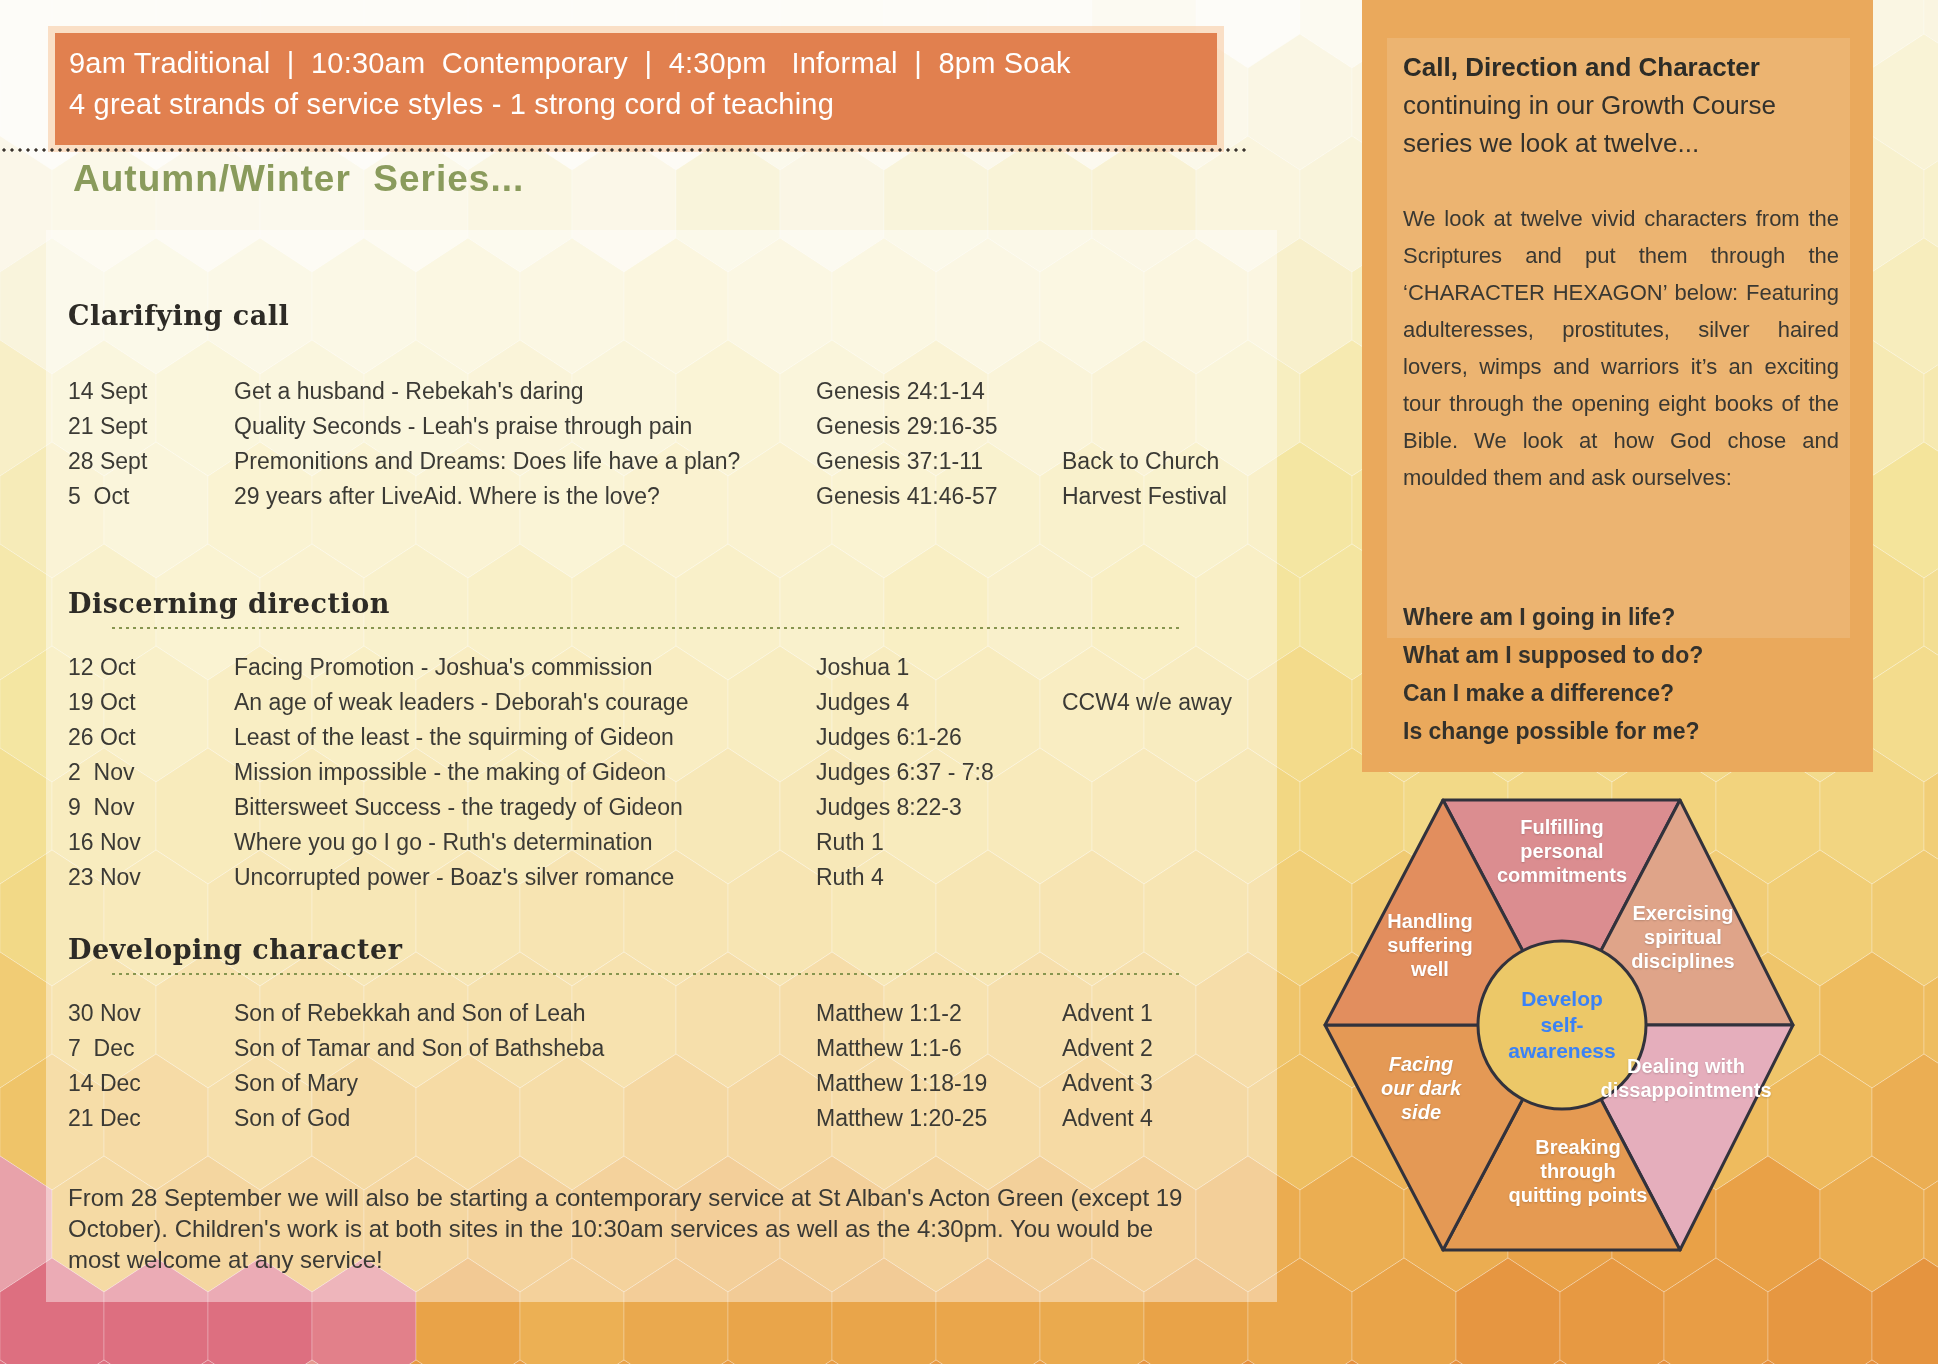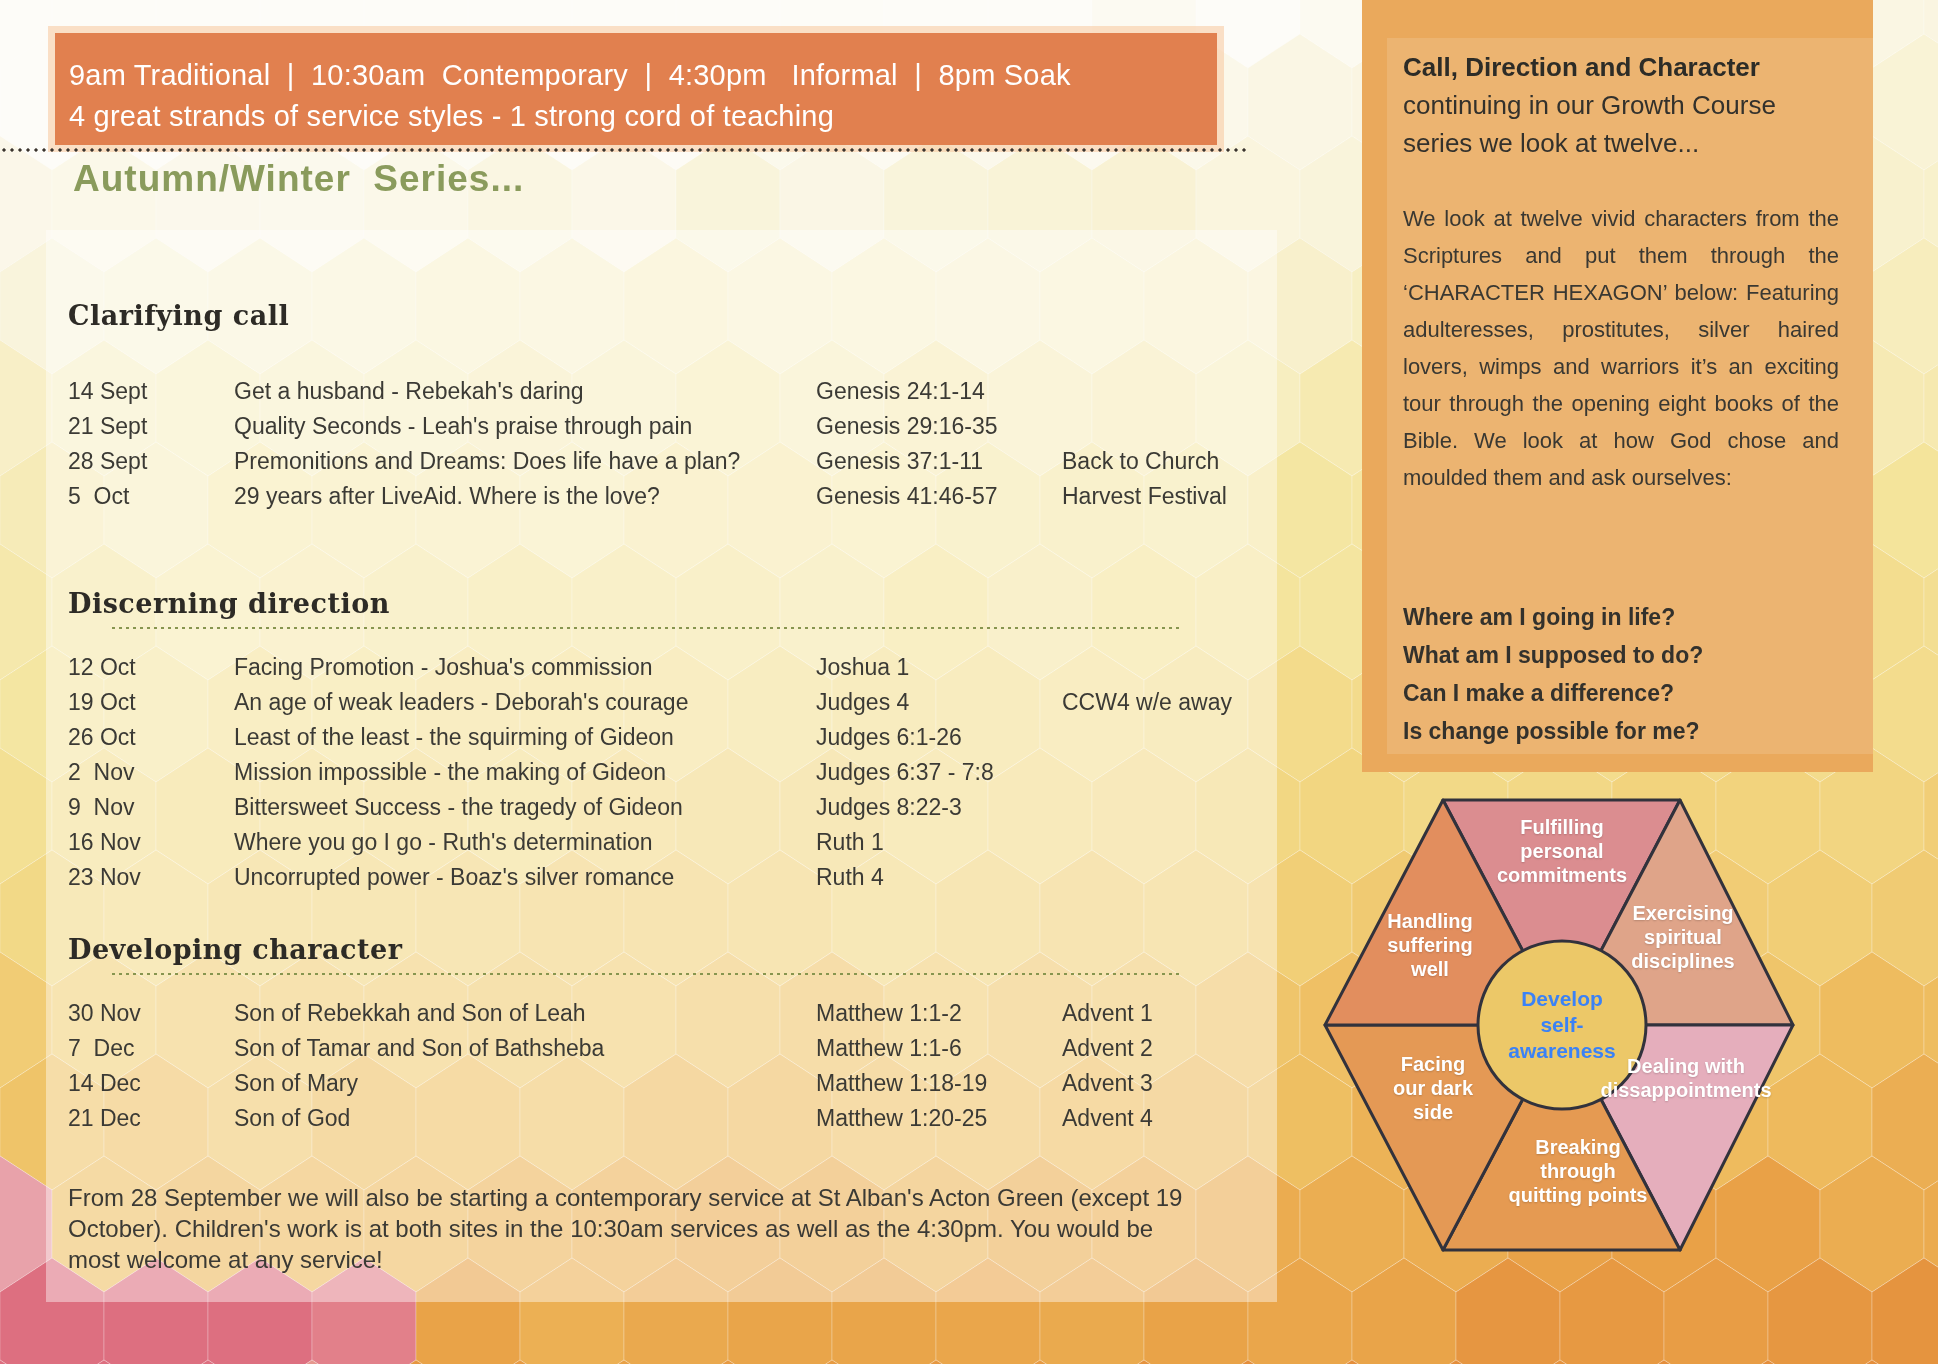--- a/index.html
+++ b/index.html
@@ -4,21 +4,21 @@
 <style>
   html,body{margin:0;padding:0;background:#888;}
   #page{position:relative;width:1938px;height:1364px;overflow:hidden;
         font-family:"Liberation Sans",sans-serif;background:#fdfcf6;}
   #mosaic{position:absolute;left:0;top:0;z-index:0;}
   .overlay{position:absolute;left:46px;top:230px;width:1231px;height:1072px;
            background:rgba(255,255,255,0.42);z-index:1;}
   
   .banner{position:absolute;left:55px;top:33px;width:1162px;height:112px;z-index:3;
           background:#e1804f;box-shadow:0 0 0 7px rgba(247,199,156,.55);
-          padding:22px 0 0 14px;box-sizing:border-box;color:#fff;}
+          padding:10px 0 0 14px;box-sizing:border-box;color:#fff;}
   .banner div{font-size:29px;line-height:41px;white-space:pre;letter-spacing:.2px;}
   .dotline{position:absolute;height:4px;z-index:3;
            background-image:radial-gradient(circle,#3a342e 1.5px,rgba(0,0,0,0) 1.7px);
            background-size:8px 4px;background-repeat:repeat-x;}
   .dot-black{left:0;top:148px;width:1248px;}
   .rule-olive{position:absolute;height:4px;
            background-image:radial-gradient(circle,#87954f 1.3px,rgba(0,0,0,0) 1.5px);
            background-size:7px 4px;background-repeat:repeat-x;}
   .series-title{position:absolute;left:71px;top:156px;z-index:3;margin:2px;
            font-size:37px;font-weight:bold;color:#8a9b5c;letter-spacing:1px;white-space:pre;}
@@ -30,22 +30,22 @@
   .row{display:flex;height:35px;align-items:center;font-size:23px;}
   .c-date{width:166px;white-space:pre;flex:none;}
   .c-title{width:582px;white-space:nowrap;flex:none;}
   .c-ref{width:246px;white-space:nowrap;flex:none;}
   .c-note{flex:1;white-space:nowrap;}
   .footer-note{position:absolute;left:68px;top:1182px;width:1140px;z-index:3;margin:0;
             font-size:24px;line-height:31px;color:#3b3a35;}
   
   .sidebar{position:absolute;left:1362px;top:0;width:511px;height:772px;
             background:#eaa95c;z-index:2;}
-  .sidebar .inner{position:absolute;left:25px;top:38px;width:463px;height:716px;
-            background:rgba(255,255,255,0.13);padding-left:23px;}
+  .sidebar .inner{position:absolute;left:25px;top:38px;width:463px;height:600px;
+            background:rgba(255,255,255,0.13);}
   .sb-head{position:absolute;left:16px;top:10px;width:436px;color:#33312c;
             font-size:26px;line-height:38px;}
   .sb-head .bold{display:block;font-weight:bold;white-space:nowrap;color:#2d2c27;}
   .sb-body{position:absolute;left:16px;top:162px;width:436px;margin:0;
             font-size:22px;line-height:37px;text-align:justify;color:#3a3832;}
   .sb-questions{position:absolute;left:16px;top:560px;width:436px;
             font-size:23px;line-height:38px;font-weight:bold;color:#33312c;}
   
   .diagram{position:absolute;left:1300px;top:775px;width:515px;height:500px;z-index:2;}
   .diagram svg{position:absolute;left:0;top:0;}
@@ -588,21 +588,21 @@
 personal
 commitments</div>
         <div class="hx-label" style="left: 268px; top: 126px; width: 230px;">Exercising
 spiritual
 disciplines</div>
         <div class="hx-label" style="left: 260px; top: 279px; width: 252px;">Dealing with
 dissappointments</div>
         <div class="hx-label" style="left: 168px; top: 360px; width: 220px;">Breaking
 through
 quitting points</div>
-        <div class="hx-label" style="left: 43px; top: 277px; width: 180px;">Facing
+        <div class="hx-label" style="left: 31px; top: 277px; width: 180px; font-style: italic;">Facing
 our dark
 side</div>
         <div class="hx-label" style="left: 40px; top: 134px; width: 180px;">Handling
 suffering
 well</div>
       </div>
     <div class="hx-center">Develop
 self-
 awareness</div>
   </div>

